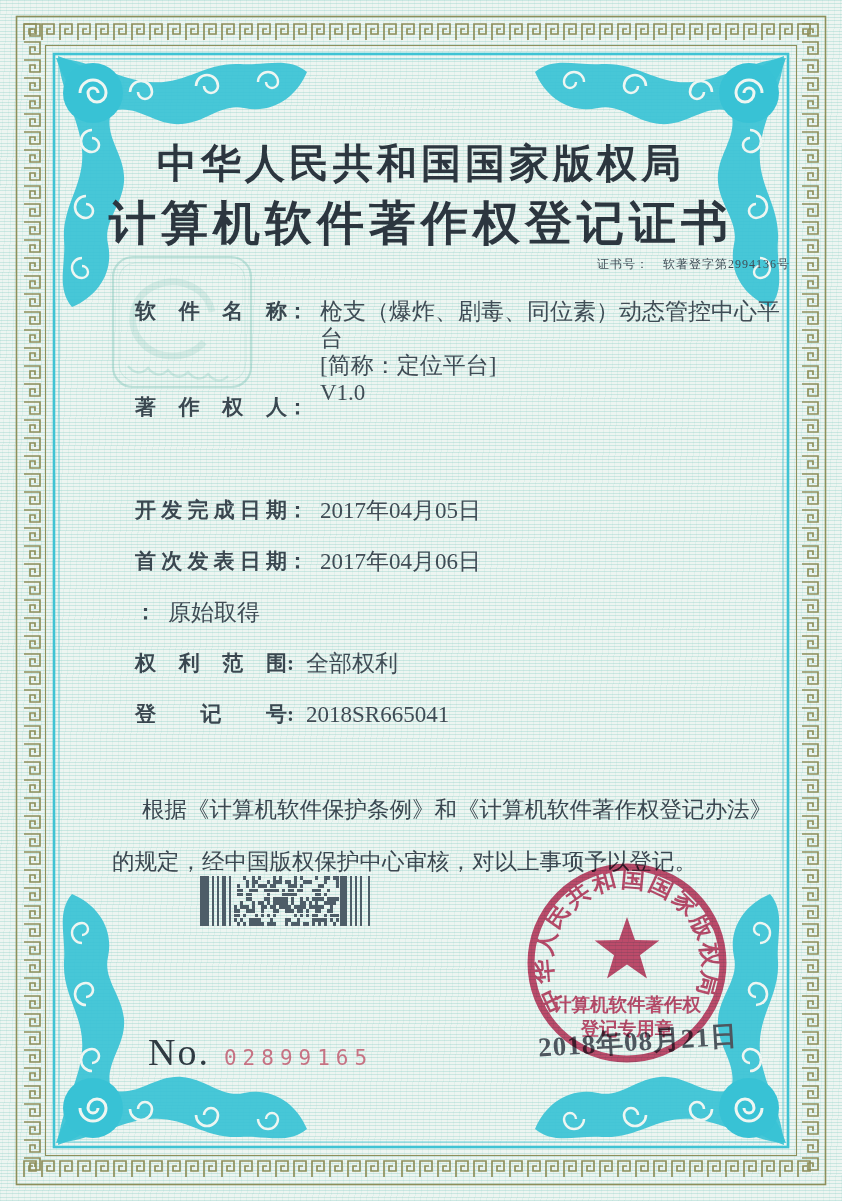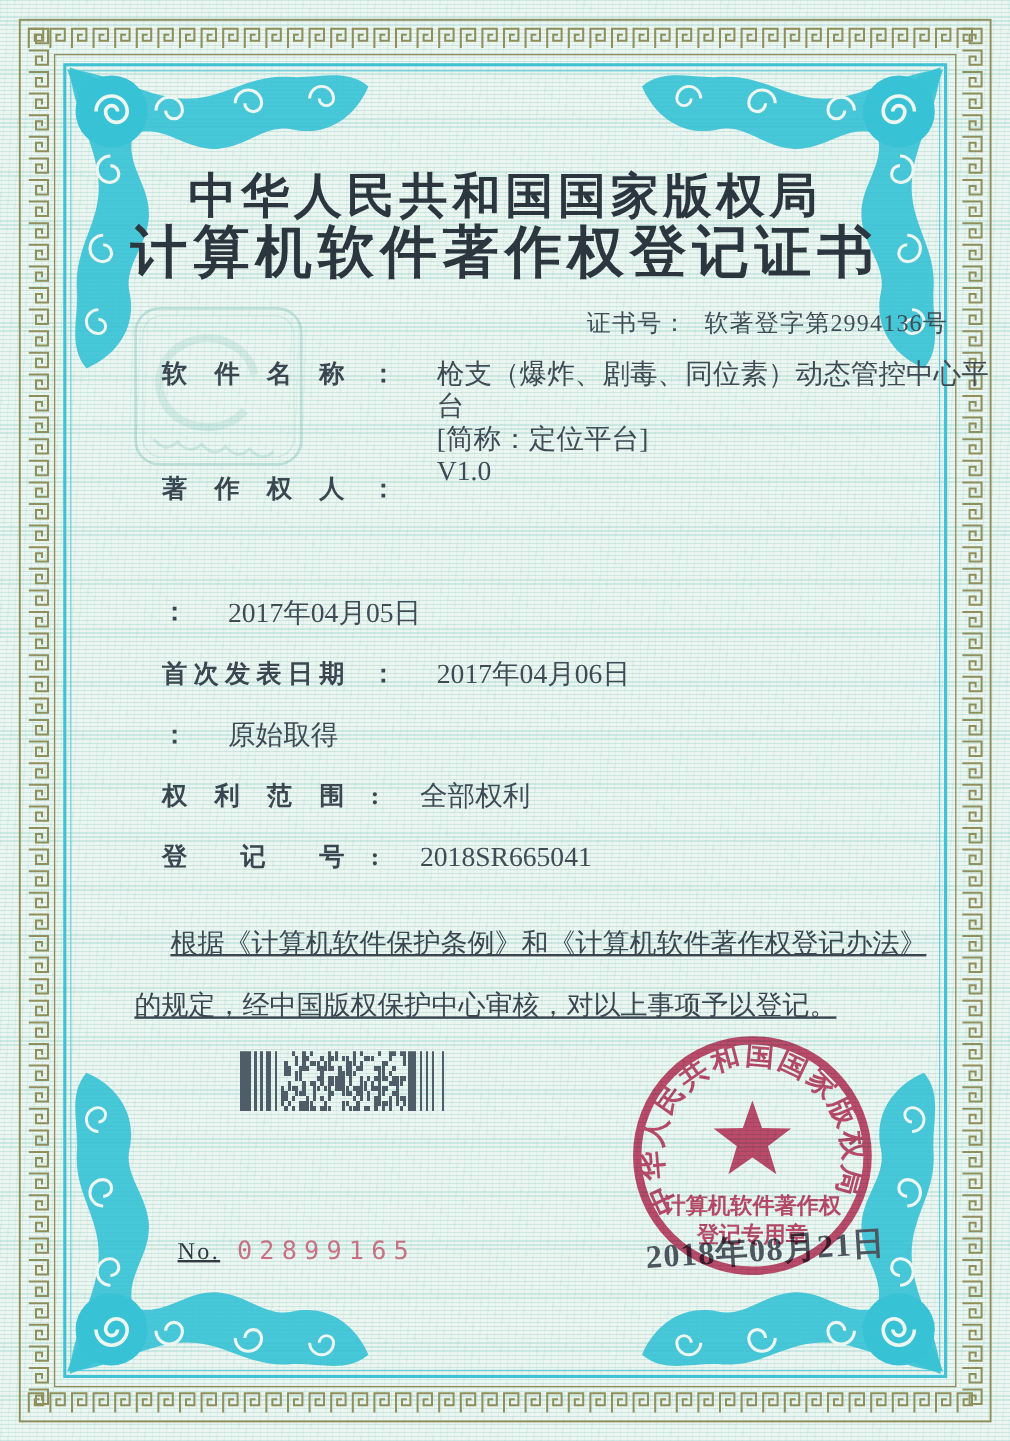--- a/index.html
+++ b/index.html
@@ -14,40 +14,40 @@
     font-family:"Liberation Serif","DejaVu Serif",serif;
     color:#39464f;
   }
   .abs{position:absolute;}
   #frame{position:absolute;left:0;top:0;z-index:1;}
   .authority{
     left:0;top:136px;width:842px;text-align:center;
     font-size:40px;font-weight:bold;letter-spacing:4px;color:#2c363f;z-index:3;
   }
   .cert-title{
-    left:0;top:179px;width:842px;text-align:center;
+    left:0;top:192px;width:842px;text-align:center;
     font-size:47px;font-weight:bold;letter-spacing:5px;color:#2c363f;z-index:3;
   }
   .certno{
-    top:256px;right:52px;font-size:20px;color:#3e4d56;z-index:3;letter-spacing:1px;
+    top:256px;right:52px;font-size:12px;color:#3e4d56;z-index:3;letter-spacing:1px;
   }
   .certno .gap{display:inline-block;width:14px;}
   .row{position:absolute;left:135px;z-index:3;font-size:21px;line-height:27px;
-       display:flex;align-items:flex-start;color:#3a4750;gap:22px;}
+       display:flex;align-items:flex-start;color:#3a4750;}
   .row .lbl{display:inline-block;width:152px;text-align:justify;text-align-last:justify;
             font-weight:600;}
   .row .colon{font-weight:600;margin-right:12px;}
   .row .val{font-size:23px;color:#3f4c55;max-width:470px;}
   .statement{
-    left:112px;top:760px;width:666px;z-index:3;
-    font-size:22.5px;line-height:52px;text-indent:30px;color:#3a4750;text-decoration:underline;
+    left:112px;top:784px;width:666px;z-index:3;
+    font-size:22.5px;line-height:52px;text-indent:30px;color:#3a4750;
   }
   .barcode{left:200px;top:876px;z-index:3;}
   .serial{left:148px;top:1030px;z-index:3;display:flex;align-items:baseline;}
-  .serial .no{font-size:20px;color:#2f3a42;letter-spacing:2px;text-decoration:underline;}
+  .serial .no{font-size:38px;color:#2f3a42;letter-spacing:2px;}
   .serial .num{font-family:"DejaVu Sans Mono","Liberation Mono",monospace;
                font-size:21px;letter-spacing:6px;color:#c25d72;margin-left:14px;opacity:.85;}
   .seal-date{
     left:538px;top:1022px;width:250px;z-index:3;
     font-size:27px;font-weight:600;color:#4d565e;letter-spacing:1px;
     transform:rotate(-3.5deg);
   }
   .seal{left:516px;top:852px;z-index:4;opacity:.9;mix-blend-mode:multiply;}
 </style>
 </head>
@@ -328,20 +328,21 @@
       <div>V1.0</div>
     </div>
   </div>
 
   <div class="row" style="top:394px">
     <span class="lbl">著作权人</span>
       <span class="colon">：</span>
   </div>
 
   <div class="row" style="top:497px">
+    <span class="lbl">开发完成日期</span>
       <span class="colon">：</span>
     <div class="val">2017年04月05日</div>
   </div>
 
   <div class="row" style="top:548px">
     <span class="lbl">首次发表日期</span>
       <span class="colon">：</span>
     <div class="val">2017年04月06日</div>
   </div>
 

